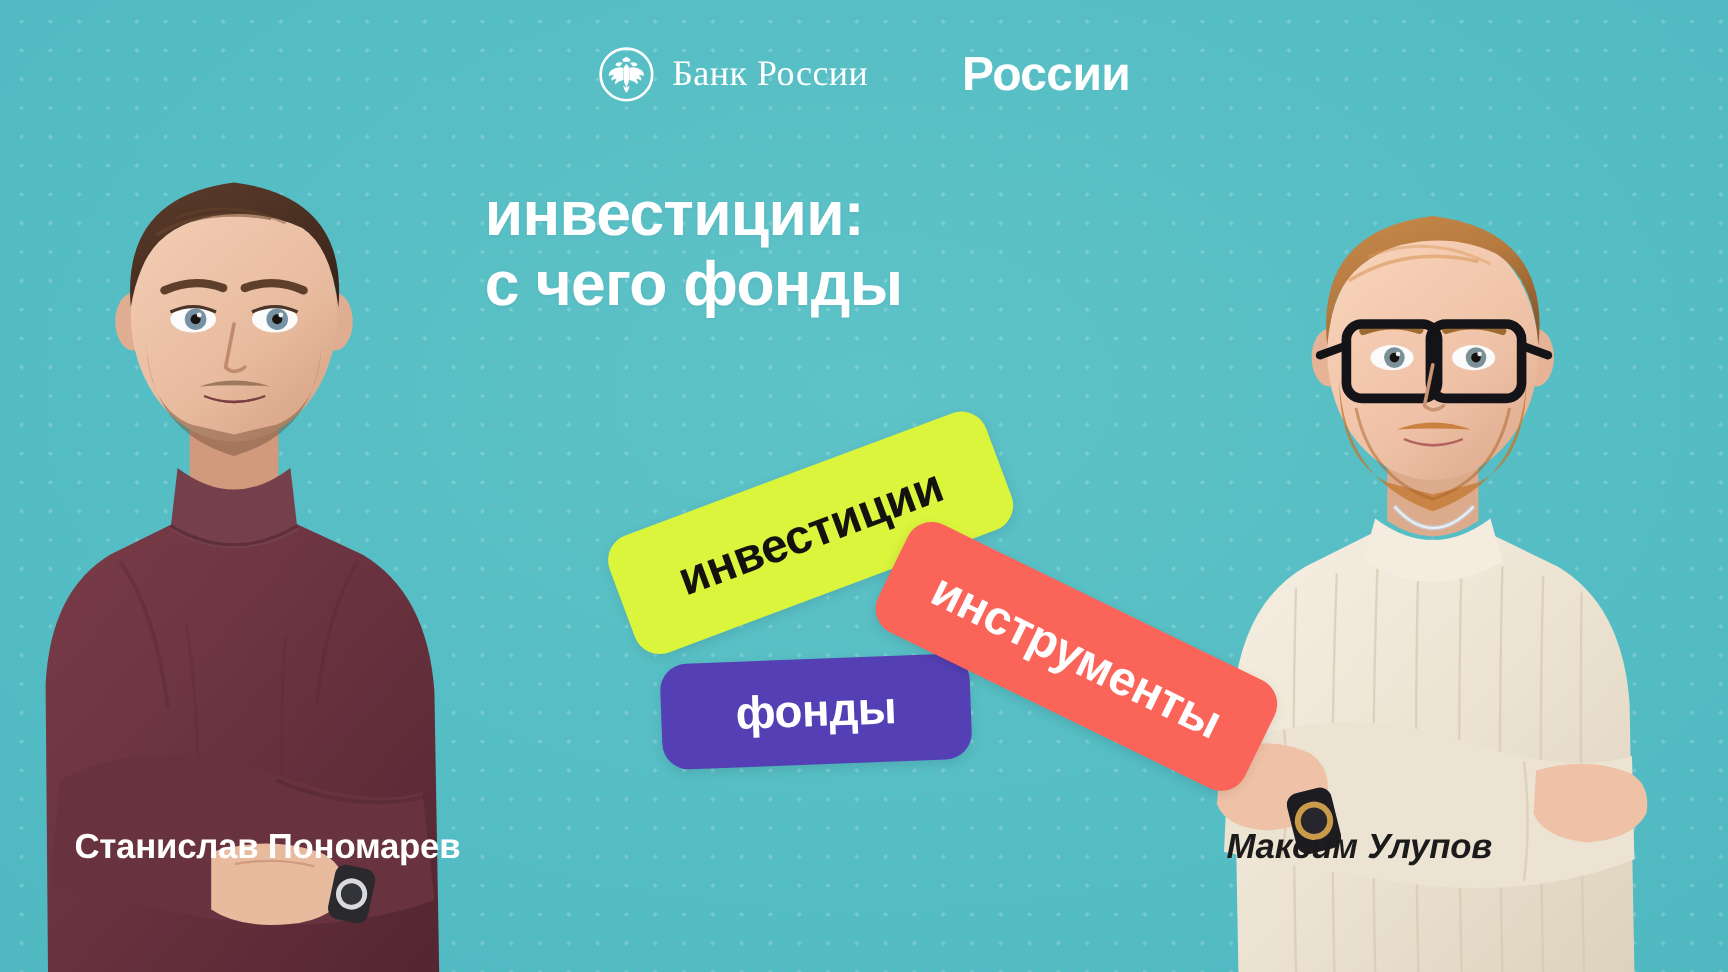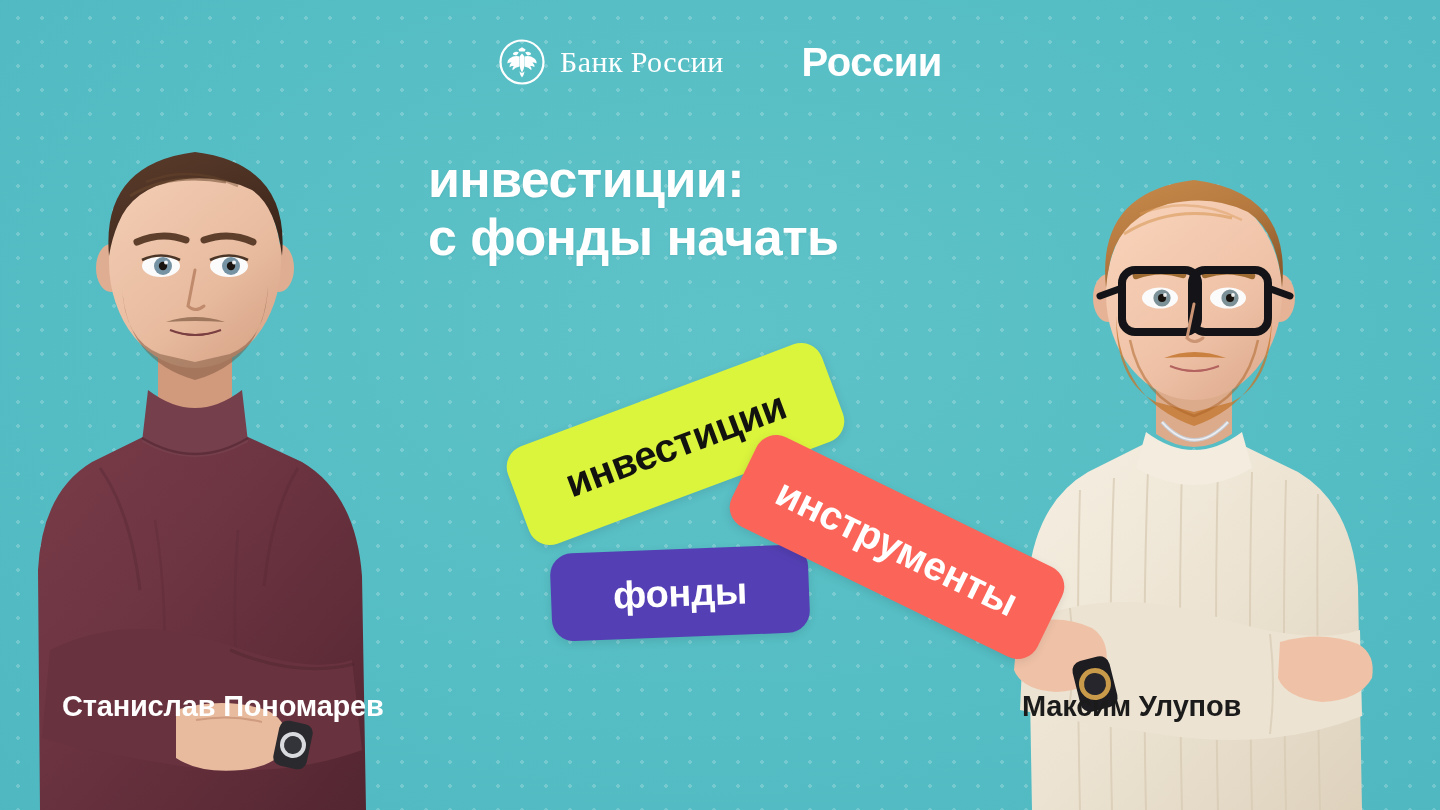--- a/index.html
+++ b/index.html
@@ -39,39 +39,39 @@
     color:#fff; font-family:"Liberation Serif", serif;
     font-size:30px; letter-spacing:.4px; white-space:nowrap;
   }
   .brand-fin {
     color:#fff; font-size:40px; font-weight:bold;
     letter-spacing:-.5px; white-space:nowrap;
   }
 
   
   #title {
-    position:absolute; left:428px; top:150px; z-index:35;
+    position:absolute; left:404px; top:150px; z-index:35;
     color:#fff; font-size:52px; font-weight:bold;
     line-height:1.12; letter-spacing:-.6px;
     text-shadow:0 1px 3px rgba(0,0,0,.06);
   }
   #title .ln { display:block; white-space:nowrap; }
 
   
   .person { position:absolute; bottom:0; z-index:20; }
   #person-left  { left:-20px; width:470px; height:720px; }
   #person-right { right:-10px; width:470px; height:660px; }
 
   .name-tag {
     position:absolute; z-index:45;
     font-size:29px; font-weight:bold; white-space:nowrap;
     letter-spacing:-.2px;
   }
   #name-left  { left:62px;  top:690px; color:#ffffff; }
-  #name-right { left:1022px; top:690px; color:#1b1b1b; }
+  #name-right { left:1022px; top:690px; color:#1b1b1b;font-style:italic; }
 
   
   .kw {
     position:absolute; z-index:30;
     display:flex; align-items:center; justify-content:center;
     border-radius:22px;
     font-weight:bold; letter-spacing:-.3px;
     white-space:nowrap;
     box-shadow:0 3px 10px rgba(0,0,0,.10);
   }
@@ -293,21 +293,21 @@
         </g>
       </svg>
       <span class="bank-word">Банк России</span>
     </div>
 
     <div class="brand-fin">России</div>
   </div>
 
   <h1 id="title">
     <span class="ln">инвестиции:</span>
-    <span class="ln">с фонды начать</span>
+    <span class="ln">с чего фонды</span>
   </h1>
 
   <div class="kw" id="kw-invest">инвестиции</div>
   <div class="kw" id="kw-funds">фонды</div>
   <div class="kw" id="kw-tools">инструменты</div>
 
   <div class="name-tag" id="name-left">Станислав Пономарев</div>
   <div class="name-tag" id="name-right">Максим Улупов</div>
 
 </div>

